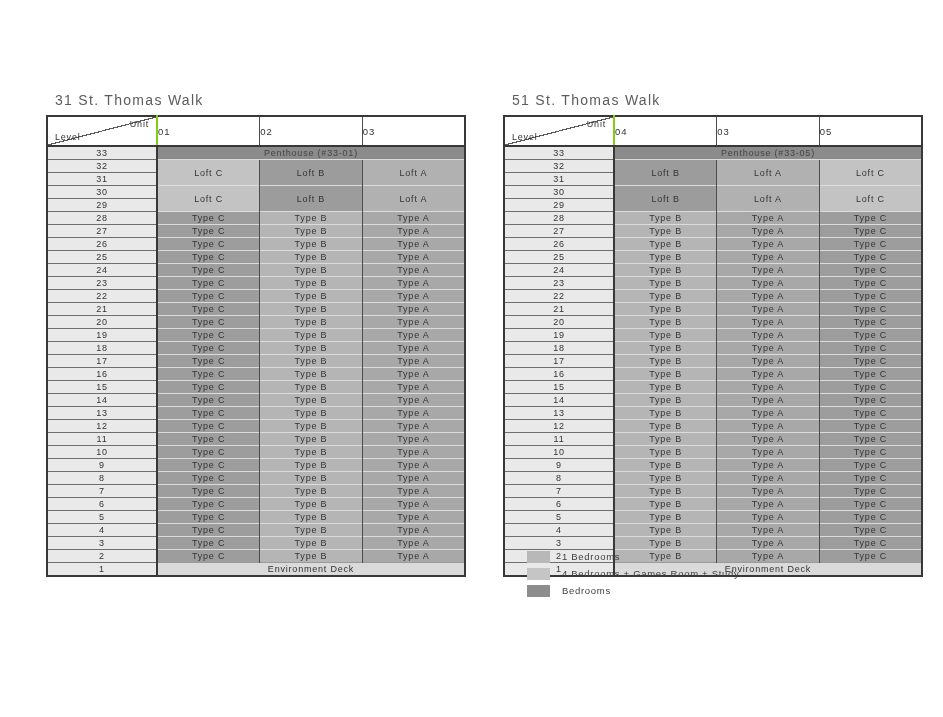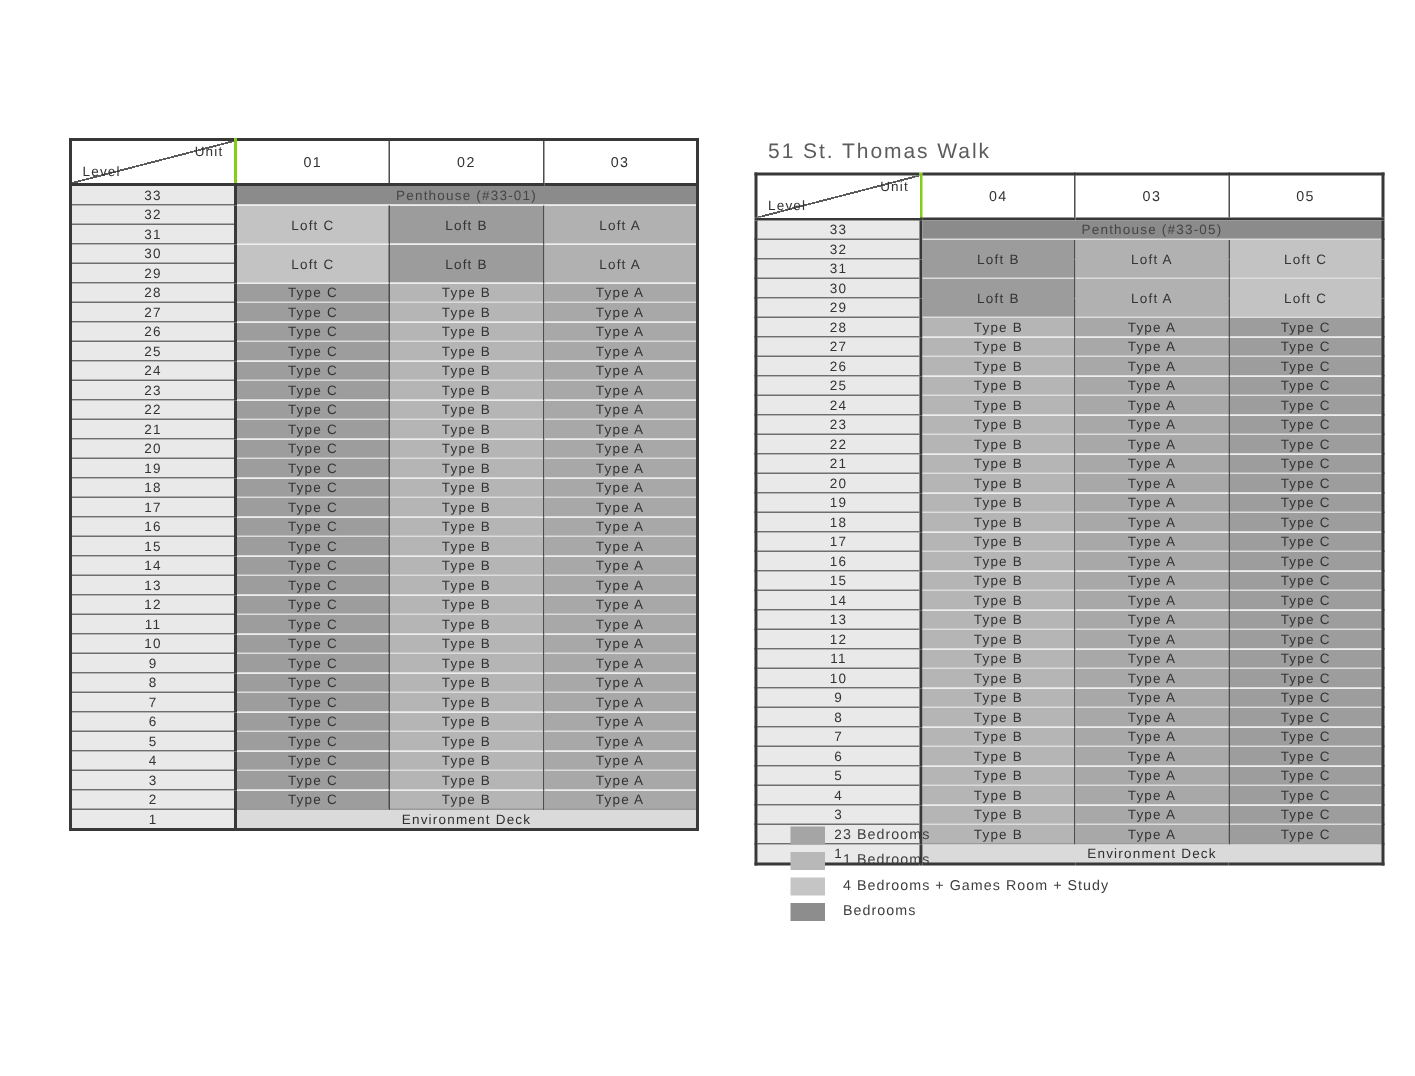--- a/index.html
+++ b/index.html
@@ -6,21 +6,21 @@
   body{width:943px;height:717px;font-family:"Liberation Sans",sans-serif;-webkit-font-smoothing:antialiased;}
   .page{position:relative;width:943px;height:717px;background:#ffffff;overflow:hidden;}
 
   .building{position:absolute;top:92px;width:420px;}
   .building-title{font-size:14px;font-weight:normal;color:#5c5c5c;letter-spacing:1.3px;margin:0 0 7px 9px;}
 
   table.stk{border-collapse:collapse;width:420px;table-layout:fixed;border:2px solid #383838;}
   table.stk col.c-level{width:110px;}
   table.stk th{background:#ffffff;border-bottom:2px solid #383838;height:28px;padding:0;
                font-weight:normal;font-size:9.5px;color:#333;letter-spacing:1px;}
-  table.stk th.unit-col{border-left:1px solid #4d4d4d;text-align:center;margin-left:38px;}
+  table.stk th.unit-col{border-left:1px solid #4d4d4d;text-align:left;margin-left:38px;}
   th.corner{position:relative;border-right:2px solid #84cc16;}
   .corner-diag{position:absolute;left:0;top:0;right:0;bottom:0;
       background:linear-gradient(to bottom right,transparent calc(50% - 0.6px),#5a5a5a calc(50% - 0.6px),#5a5a5a calc(50% + 0.6px),transparent calc(50% + 0.6px));}
   .corner-unit{position:absolute;top:2px;right:7px;font-size:9px;color:#333;letter-spacing:0.8px;}
   .corner-level{position:absolute;bottom:3px;left:7px;font-size:9px;color:#333;letter-spacing:0.8px;}
 
   table.stk td{padding:0;height:12px;text-align:center;font-size:9px;letter-spacing:0.8px;overflow:hidden;}
   td.level{background:#e9e9e9;color:#333;border-top:1px solid #6e6e6e;border-right:2px solid #383838;}
   td.cell{color:#343434;border-left:1px solid #4d4d4d;border-top:1px solid #dcdcdc;}
   td.cell.penthouse{color:#454545;}
@@ -31,20 +31,21 @@
   .legend-extra-slot{width:30px;display:flex;justify-content:flex-start;}
   .swatch{width:23px;height:12px;}
   .legend-label{margin-left:12px;font-size:9.5px;color:#3e3e3e;letter-spacing:0.7px;white-space:nowrap;}
 </style>
 </head>
 <body>
 
 <div class="page">
 
   <section class="building" style="left:46px">
+    <h2 class="building-title">31 St. Thomas Walk</h2>
     <div id="mount-0">
         <table class="stk">
           <colgroup>
             <col class="c-level">
             <col>
             <col>
             <col>
           </colgroup>
           <thead>
             <tr>
@@ -462,25 +463,20 @@
             <tr>
               <td class="level">1</td>
               <td class="cell deck" colspan="3" style="background: rgb(218, 218, 218);">Environment Deck</td>
             </tr>
           </tbody>
         </table>
       </div>
   </section>
 
   <div class="legend" id="legend-mount">
-      <div class="legend-row">
-        <div class="legend-extra-slot"></div>
-        <div class="swatch" style="background: rgb(165, 165, 165);"></div>
-        <span class="legend-label">3 Bedrooms</span>
-      </div>
       <div class="legend-row">
         <div class="legend-extra-slot"></div>
         <div class="swatch" style="background: rgb(184, 184, 184);"></div>
         <span class="legend-label">1 Bedrooms</span>
       </div>
       <div class="legend-row">
         <div class="legend-extra-slot"></div>
         <div class="swatch" style="background: rgb(197, 197, 197);"></div>
         <span class="legend-label">4 Bedrooms + Games Room + Study</span>
       </div>

